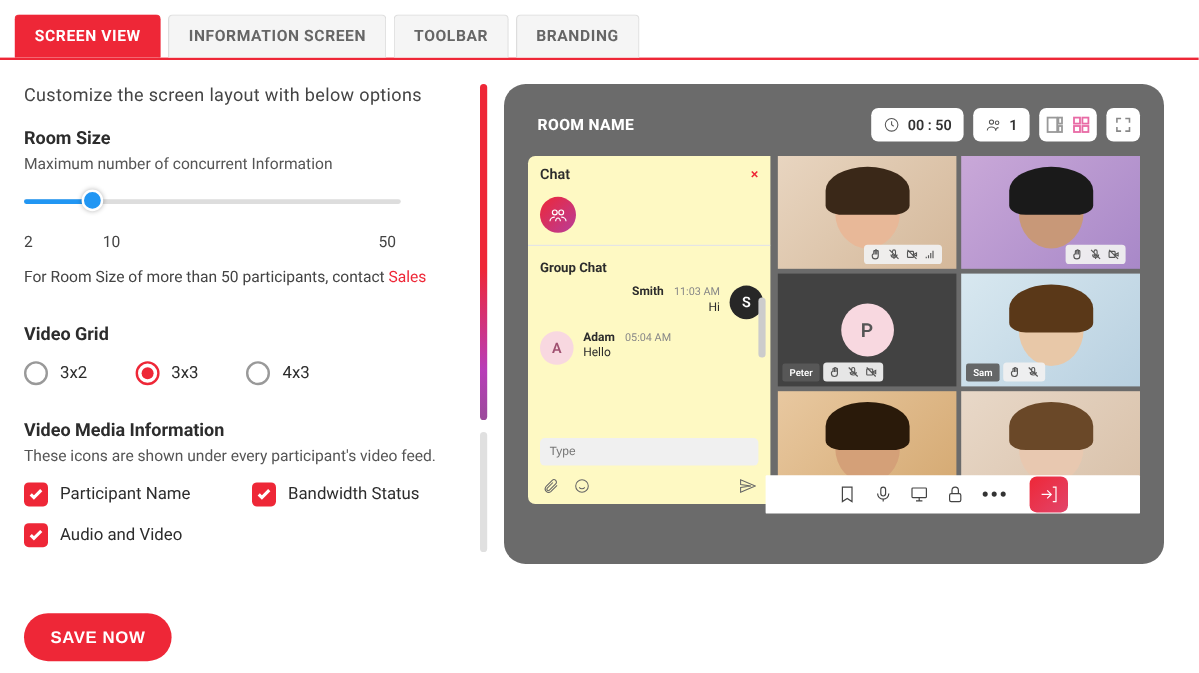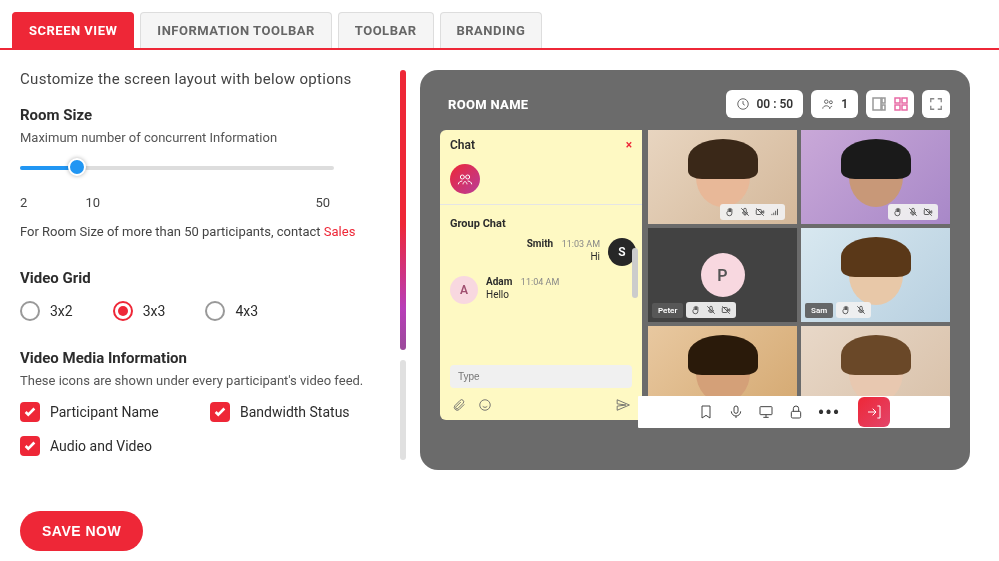--- a/index.html
+++ b/index.html
@@ -170,21 +170,21 @@
     border-radius: 6px; display: flex; align-items: center; justify-content: center;
     margin-left: 4px;
   }
   .exit-btn svg { stroke: #fff; width: 16px; height: 16px;}
 </style>
 </head>
 <body>
 
 <div class="tabs">
   <div class="tab active">SCREEN VIEW</div>
-  <div class="tab">INFORMATION TOOLBAR</div>
+  <div class="tab">INFORMATION SCREEN</div>
   <div class="tab">TOOLBAR</div>
   <div class="tab">BRANDING</div>
 </div>
 
 <div class="content">
   <div class="left">
     <div class="scroll-track">
       <div class="scroll-thumb"></div>
       <div class="scroll-thumb-bottom"></div>
     </div>
@@ -321,21 +321,21 @@
           <div class="msg-body">
             <span class="name">Smith</span>
             <span class="time">11:03 AM</span>
             <div class="text">Hi</div>
           </div>
         </div>
         <div class="msg" style="margin-top:6px;">
           <div class="avatar-circle" style="background:#f8d8e0; color:#a05070;">A</div>
           <div class="msg-body">
             <span class="name">Adam</span>
-            <span class="time">11:04 AM</span>
+            <span class="time">05:04 AM</span>
             <div class="text">Hello</div>
           </div>
         </div>
         <div class="chat-input-row">
           <input class="chat-input" placeholder="Type" style="">
         </div>
         <div class="chat-icons-row">
           <div style="display:flex; gap:12px;">
             <svg viewBox="0 0 24 24">
                 <path d="M21 11l-9 9a5 5 0 01-7-7l9-9a3.5 3.5 0 015 5l-9 9a2 2 0 01-3-3l8-8"></path>

